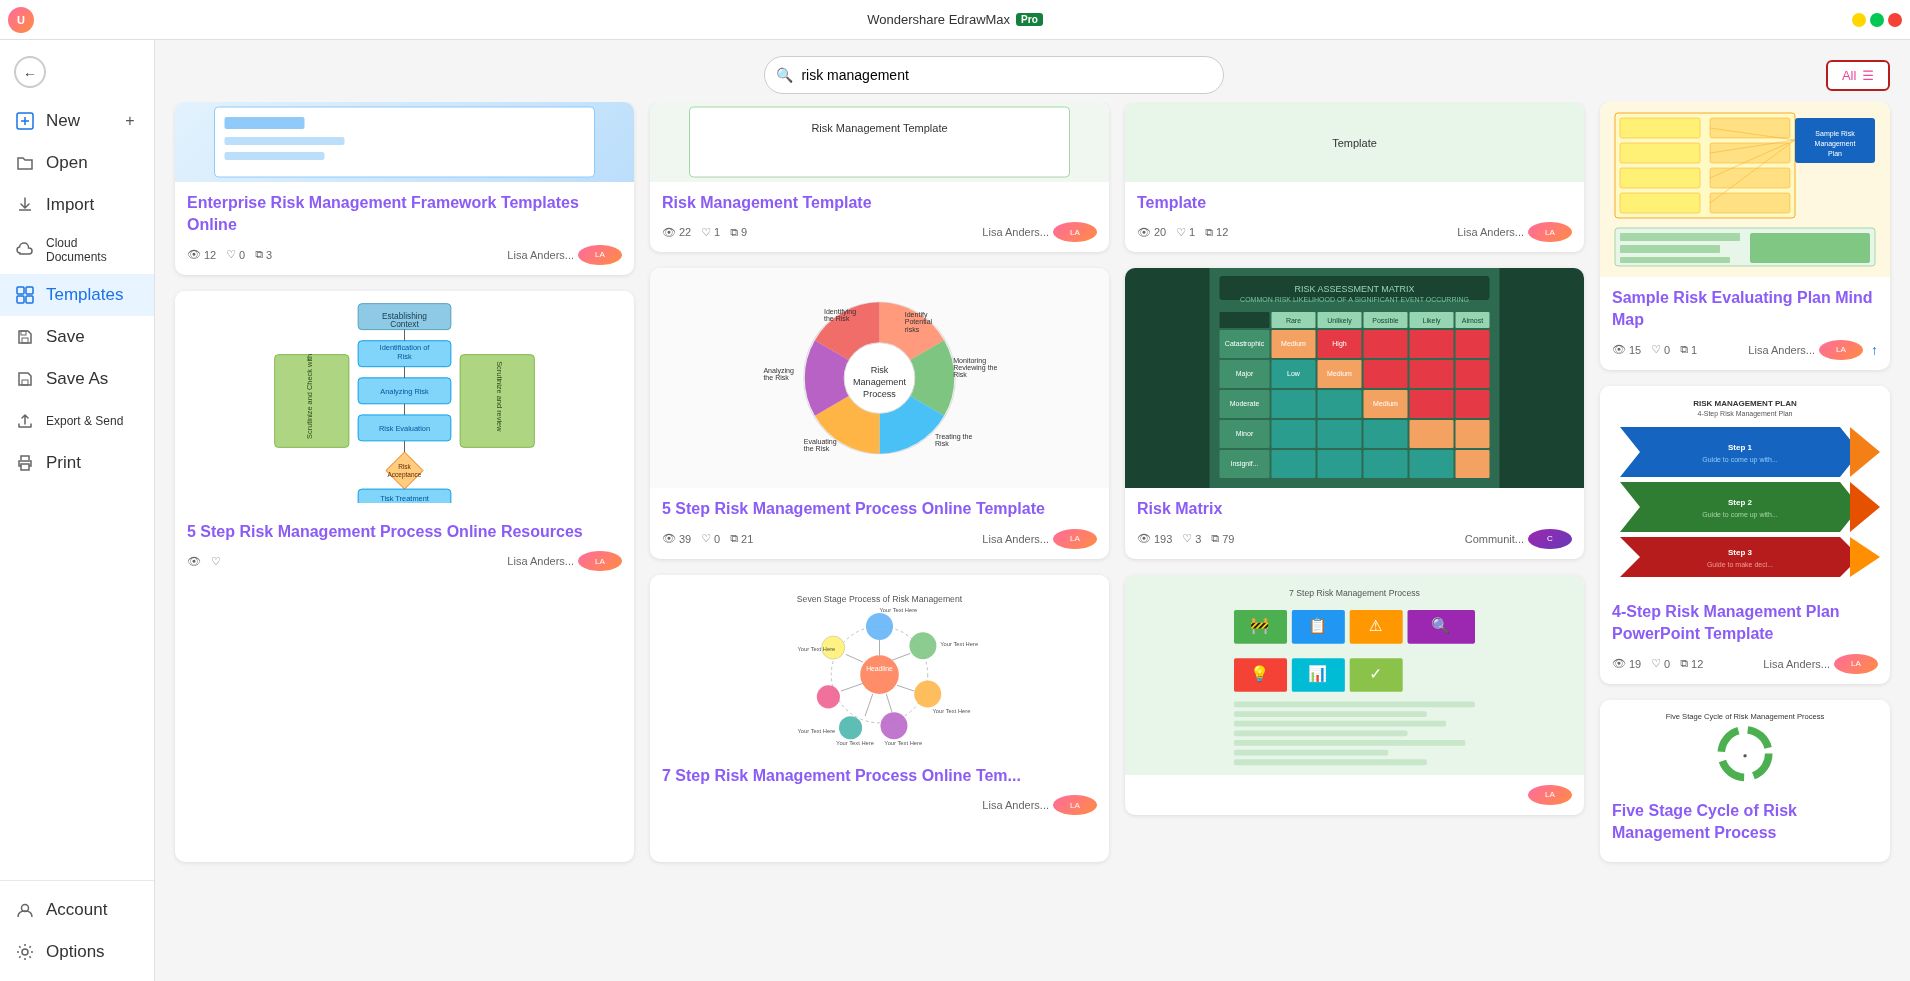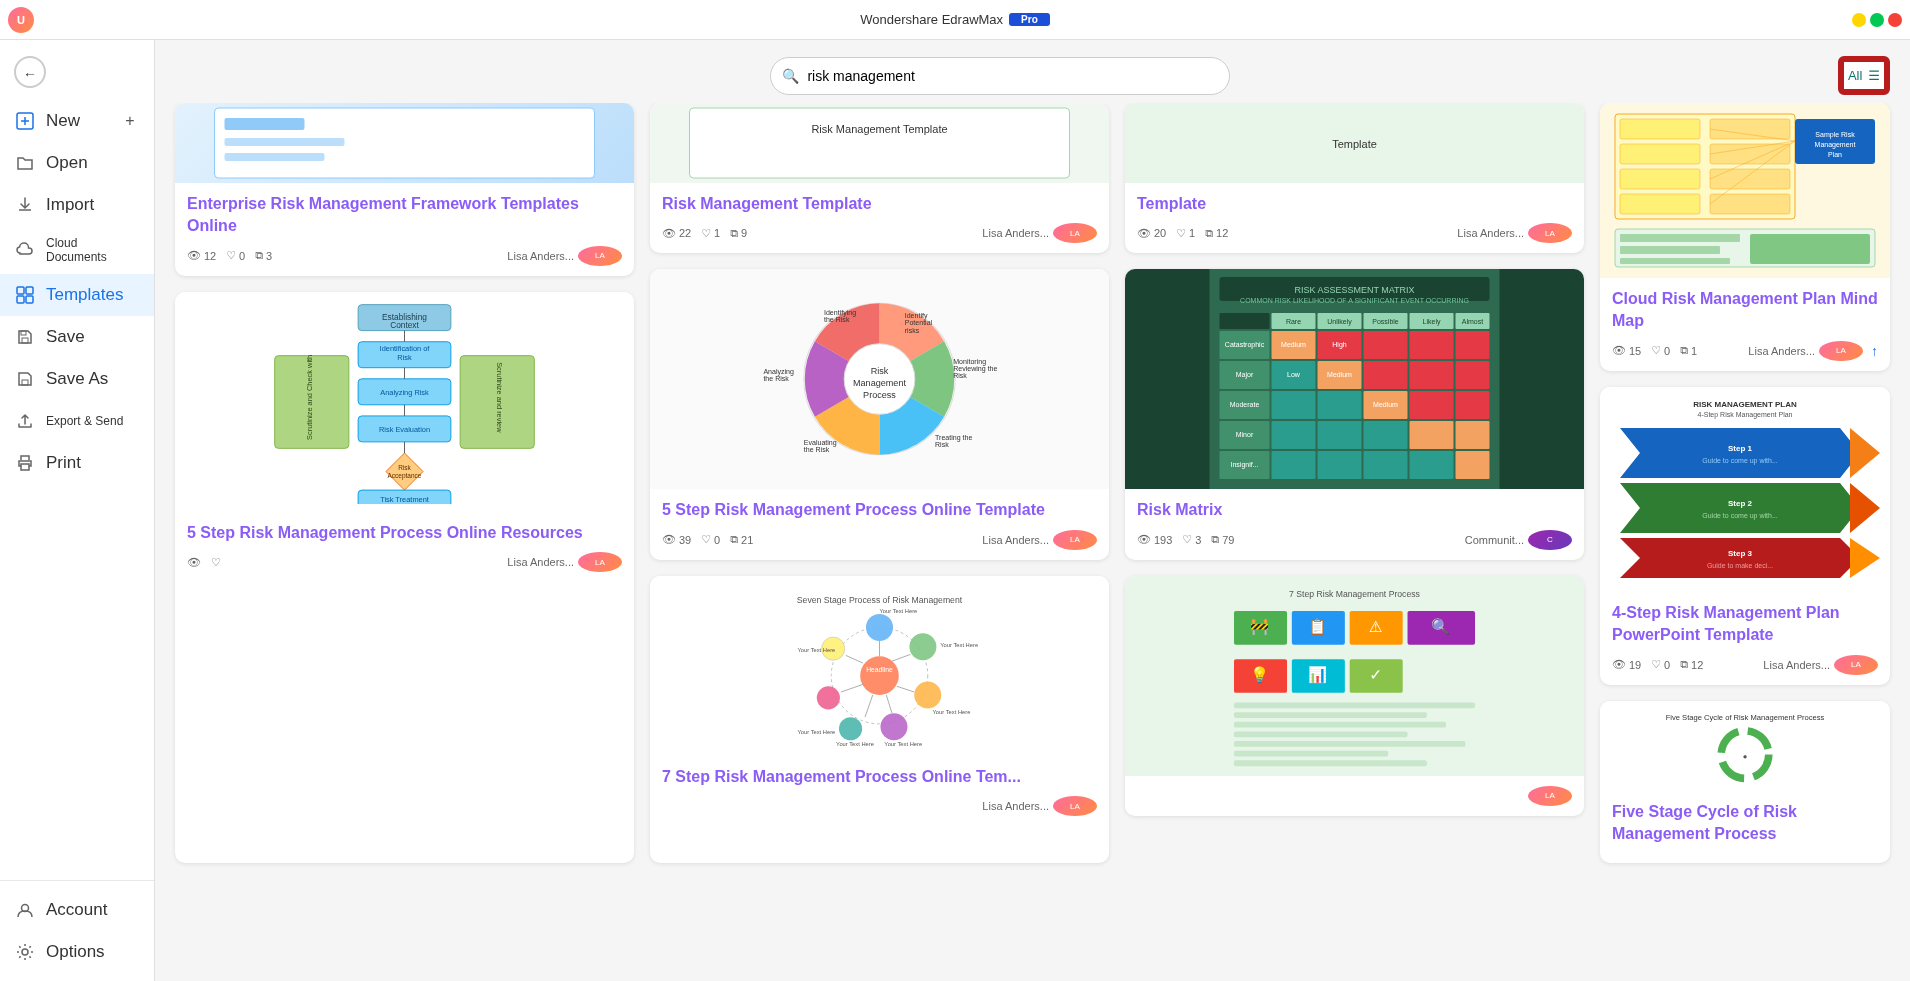--- a/index.html
+++ b/index.html
@@ -17,24 +17,24 @@
       flex-shrink: 0;
     }
     .titlebar-title {
       font-size: 13px;
       color: #333;
       display: flex;
       align-items: center;
       gap: 6px;
     }
     .pro-badge {
-      background: #1d4ed8;
+      background: #15803d;
       color: #fff;
       font-size: 10px;
-      padding: 1px 12px;
+      padding: 1px 5px;
       border-radius: 3px;
       font-weight: bold;
     }
     .titlebar-controls {
       position: absolute;
       right: 8px;
       top: 50%;
       transform: translateY(-50%);
       display: flex;
       gap: 4px;
@@ -167,27 +167,27 @@
       border: 1.5px solid #ccc;
       padding: 0 16px 0 36px;
       font-size: 14px;
       outline: none;
       background: #fff;
     }
     .filter-btn {
       display: flex;
       align-items: center;
       gap: 6px;
-      padding: 6px 4px;
+      padding: 6px 14px;
       background: #fff;
-      border: 6px solid #b91c1c;
+      border: 2px solid #b91c1c;
       border-radius: 6px;
       cursor: pointer;
       font-size: 13px;
-      color: #0f766e;
+      color: #ec4899;
     }
 
     .template-card {
       background: #fff;
       border-radius: 10px;
       overflow: hidden;
       box-shadow: 0 1px 4px rgba(0,0,0,0.1);
       cursor: pointer;
       transition: box-shadow 0.2s;
     }
@@ -833,21 +833,21 @@
               <line x1="185" y1="32" x2="100" y2="95" stroke="#f9a825" stroke-width="0.5"></line>
 
               <rect x="5" y="120" width="260" height="38" rx="3" fill="#e8f5e9" stroke="#a5d6a7" stroke-width="1"></rect>
               <rect x="10" y="125" width="120" height="8" rx="1" fill="#a5d6a7"></rect>
               <rect x="10" y="137" width="100" height="8" rx="1" fill="#a5d6a7"></rect>
               <rect x="10" y="149" width="110" height="6" rx="1" fill="#a5d6a7"></rect>
               <rect x="140" y="125" width="120" height="30" rx="2" fill="#81c784"></rect>
             </svg>
           </div>
           <div class="template-info">
-            <div class="template-title">Cloud Risk Management Plan Mind Map</div>
+            <div class="template-title">Sample Risk Evaluating Plan Mind Map</div>
             <div class="template-meta">
               <div class="meta-item">
                   <span>👁</span>
                   <span>15</span>
                 </div>
               <div class="meta-item">
                   <span>♡</span>
                   <span>0</span>
                 </div>
               <div class="meta-item">

